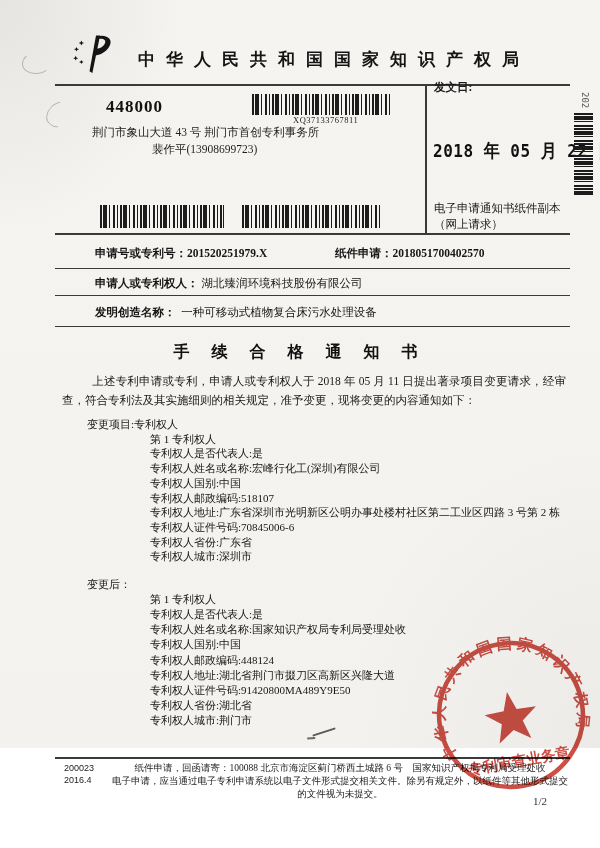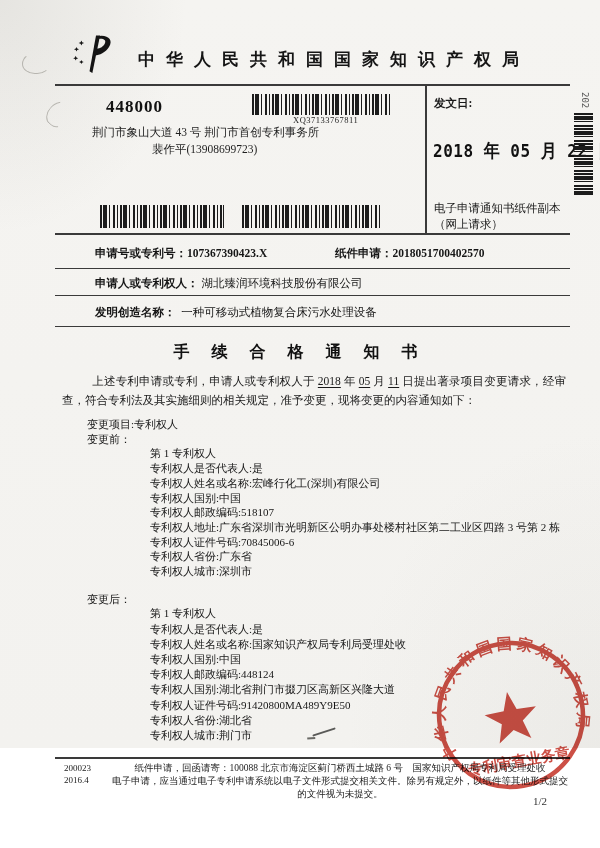--- a/index.html
+++ b/index.html
@@ -26,29 +26,29 @@
   .copy-note{font-size:11.5px;color:#1b1b1b;line-height:1.35;width:132px;}
   .side-code{font-size:9px;color:#555;transform:rotate(90deg);transform-origin:left top;font-family:"DejaVu Sans Mono",monospace;}
   
   .mrow{font-size:11.5px;color:#161616;white-space:nowrap;}
   .mrow b{font-weight:bold;}
   .mval{font-weight:bold;font-family:"Liberation Serif",serif;}
   
   .doc-title{font-size:16px;font-weight:bold;letter-spacing:9px;color:#111;text-align:center;width:100%;}
   .notice{font-size:11.5px;line-height:19px;color:#1a1a1a;text-align:justify;}
   .notice .ind{display:inline-block;width:30px;}
-  .u{text-decoration:underline;text-underline-offset:2px;margin-top:46px;}
+  .u{text-underline-offset:2px;margin-top:46px;}
   .chg{font-size:11px;line-height:14.7px;color:#161616;}
   .chg .lbl{margin-left:25px;}
   .chg .item{margin-left:88px;}
   .chg .gap{height:13px;}
   .chg2 .item{line-height:15.2px;}
   
   .foot{font-size:9.5px;line-height:13px;color:#222;}
-  .codes{font-size:9px;line-height:12px;color:#222;font-family:Liberation Serif, serif;}
+  .codes{font-size:9px;line-height:12px;color:#222;font-family:Liberation Sans, sans-serif;}
   .pageno{font-size:11px;color:#333;}
   
   .seal{position:absolute;left:430px;top:634px;width:162px;height:162px;
         transform:rotate(-10deg);opacity:.88;mix-blend-mode:multiply;}
   
   .penmark{position:absolute;left:312px;top:731px;width:24px;height:2px;background:#5a5a58;
            transform:rotate(-18deg);border-radius:2px;}
   .penmark:before{content:"";position:absolute;left:-6px;top:2px;width:8px;height:1.5px;background:#6a6a66;transform:rotate(14deg);}
   .scribble{position:absolute;border:1.5px solid rgba(120,118,110,.45);border-radius:60% 40% 50% 50%;
             border-top-color:transparent;border-right-color:transparent;}
@@ -81,31 +81,31 @@
   <div class="abs bc-label" style="left:293px;top:115px;">XQ37133767811</div>
 
   <div class="abs addr" style="left:92px;top:125px;">荆门市象山大道 43 号 荆门市首创专利事务所</div>
   <div class="abs addr" style="left:152px;top:142px;">裴作平(13908699723)</div>
 
   <div class="abs bc" style="left:100px;top:205px;width:124px;height:23px;"></div>
   <div class="abs bc" style="left:242px;top:205px;width:138px;height:23px;"></div>
 
   <div class="rule" style="left:425px;top:84px;width:1.5px;height:149px;"></div>
 
-  <div class="abs date-label" style="left:434px;top:96px;">发文日:</div>
+  <div class="abs date-label" style="left:434px;top:80px;">发文日:</div>
   <div class="abs date-val" style="left:433px;top:140px;">2018 年 05 月 22 日</div>
   <div class="abs copy-note" style="left:434px;top:201px;">电子申请通知书纸件副本（网上请求）</div>
 
   <div class="abs side-code" style="left:590px;top:92px;">202</div>
   <div class="abs bc-v" style="left:574px;top:113px;width:19px;height:82px;"></div>
 
   <div class="rule" style="left:55px;top:233px;width:515px;height:1.5px;"></div>
 
   <div class="abs mrow" style="left:95px;top:246px;">
-    <b>申请号或专利号：</b><span class="mval">107367390423.X</span>
+    <b>申请号或专利号：</b><span class="mval">201520251979.X</span>
   </div>
   <div class="abs mrow" style="left:335px;top:246px;">
     <b>纸件申请：</b><span class="mval">2018051700402570</span>
   </div>
   <div class="rule" style="left:55px;top:268px;width:515px;height:1px;"></div>
 
   <div class="abs mrow" style="left:95px;top:276px;">
     <b>申请人或专利权人：</b>&nbsp;<span>湖北臻润环境科技股份有限公司</span>
   </div>
   <div class="rule" style="left:55px;top:295px;width:515px;height:1px;"></div>
@@ -116,39 +116,38 @@
   <div class="rule" style="left:55px;top:326px;width:515px;height:1px;"></div>
 
   <div class="abs doc-title" style="left:0;top:342px;">手 续 合 格 通 知 书</div>
 
   <div class="abs notice" style="left:62px;top:372px;width:504px;">
     <span class="ind"></span><span>上述专利申请或专利，申请人或专利权人于 </span><span class="u">2018</span><span> 年 </span><span class="u">05</span><span> 月 </span><span class="u">11</span><span> 日提出著录项目变更请求，经审查，符合专利法及其实施细则的相关规定，准予变更，现将变更的内容通知如下：</span>
   </div>
 
   <div class="abs chg" style="left:62px;top:417px;width:505px;">
     <div class="lbl">变更项目:专利权人</div>
-    <div class="lbl">变更前：</div>
     <div class="item">第 1 专利权人</div>
     <div class="item">专利权人是否代表人:是</div>
     <div class="item">专利权人姓名或名称:宏峰行化工(深圳)有限公司</div>
     <div class="item">专利权人国别:中国</div>
     <div class="item">专利权人邮政编码:518107</div>
     <div class="item">专利权人地址:广东省深圳市光明新区公明办事处楼村社区第二工业区四路 3 号第 2 栋</div>
     <div class="item">专利权人证件号码:70845006-6</div>
     <div class="item">专利权人省份:广东省</div>
     <div class="item">专利权人城市:深圳市</div>
     <div class="gap"></div>
     <div class="chg2">
       <div class="lbl">变更后：</div>
       <div class="item">第 1 专利权人</div>
       <div class="item">专利权人是否代表人:是</div>
       <div class="item">专利权人姓名或名称:国家知识产权局专利局受理处收</div>
       <div class="item">专利权人国别:中国</div>
       <div class="item">专利权人邮政编码:448124</div>
-      <div class="item">专利权人国别:湖北省荆门市掇刀区高新区兴隆大道</div>
+      <div class="item">专利权人地址:湖北省荆门市掇刀区高新区兴隆大道</div>
       <div class="item">专利权人证件号码:91420800MA489Y9E50</div>
       <div class="item">专利权人省份:湖北省</div>
       <div class="item">专利权人城市:荆门市</div>
     </div>
   </div>
 
   <div class="rule" style="left:55px;top:757px;width:515px;height:1.5px;"></div>
   <div class="abs codes" style="left:64px;top:762px;">
     <div>200023</div>
     <div>2016.4</div>

